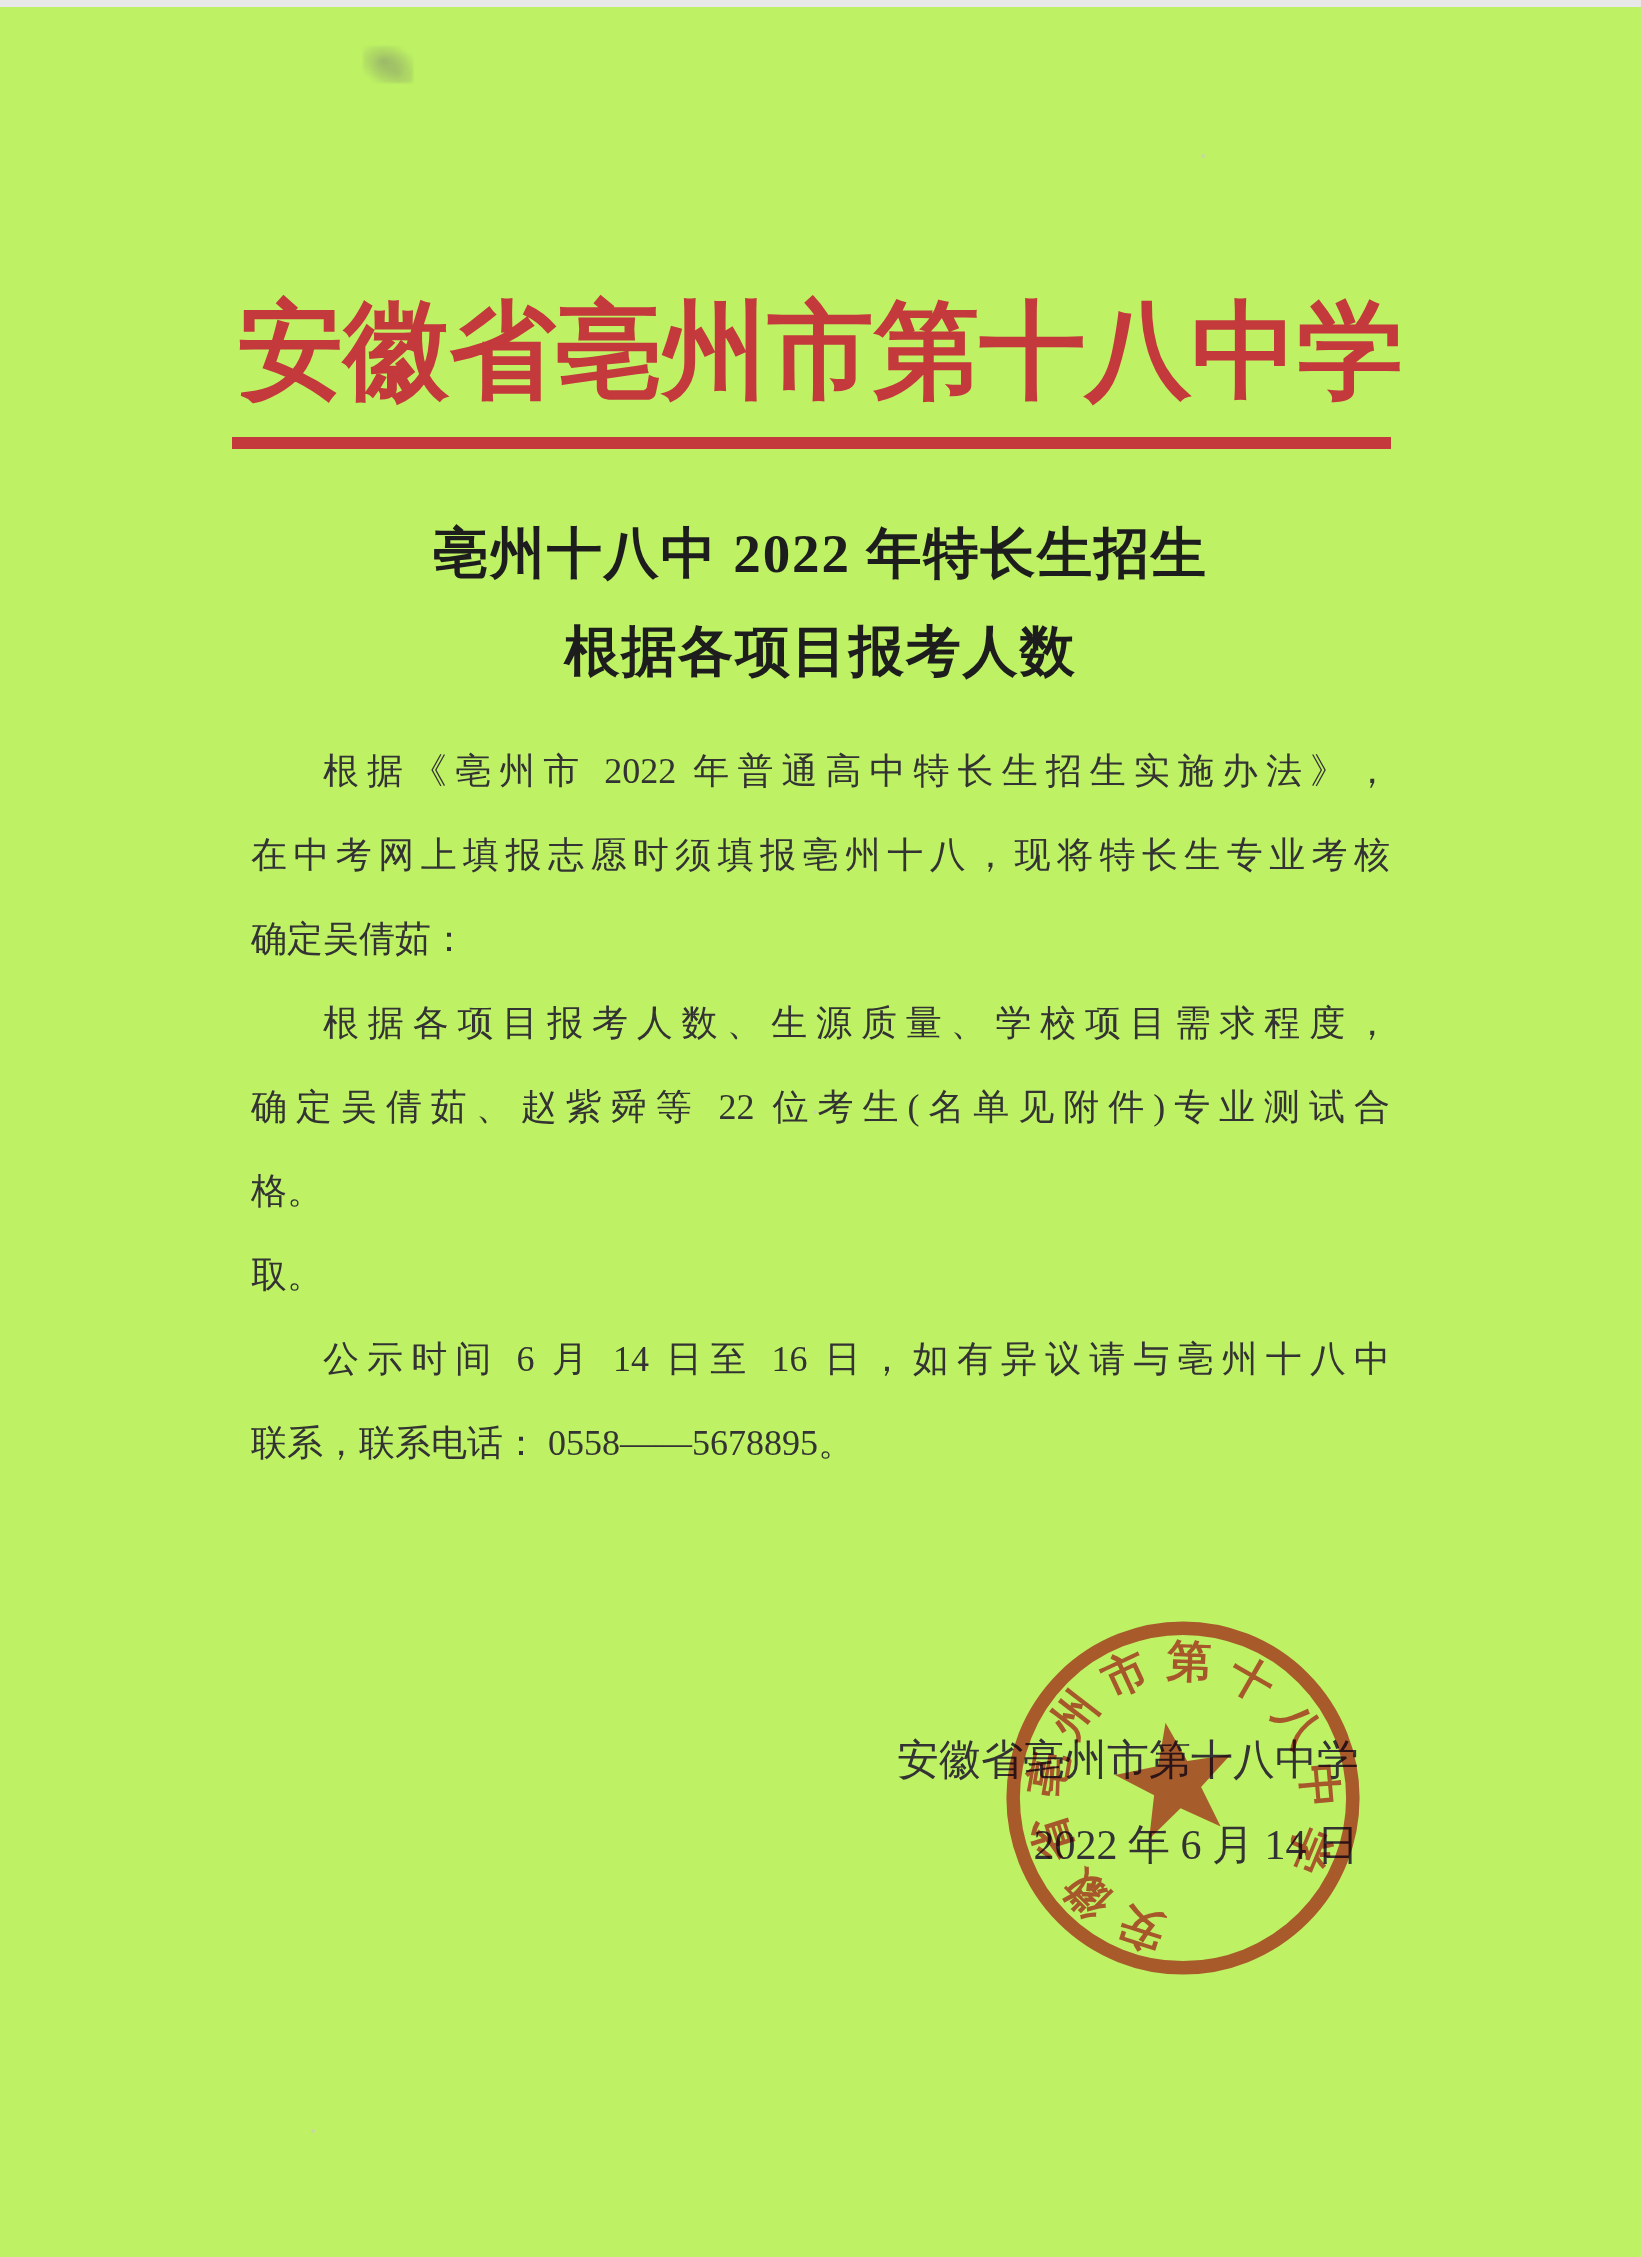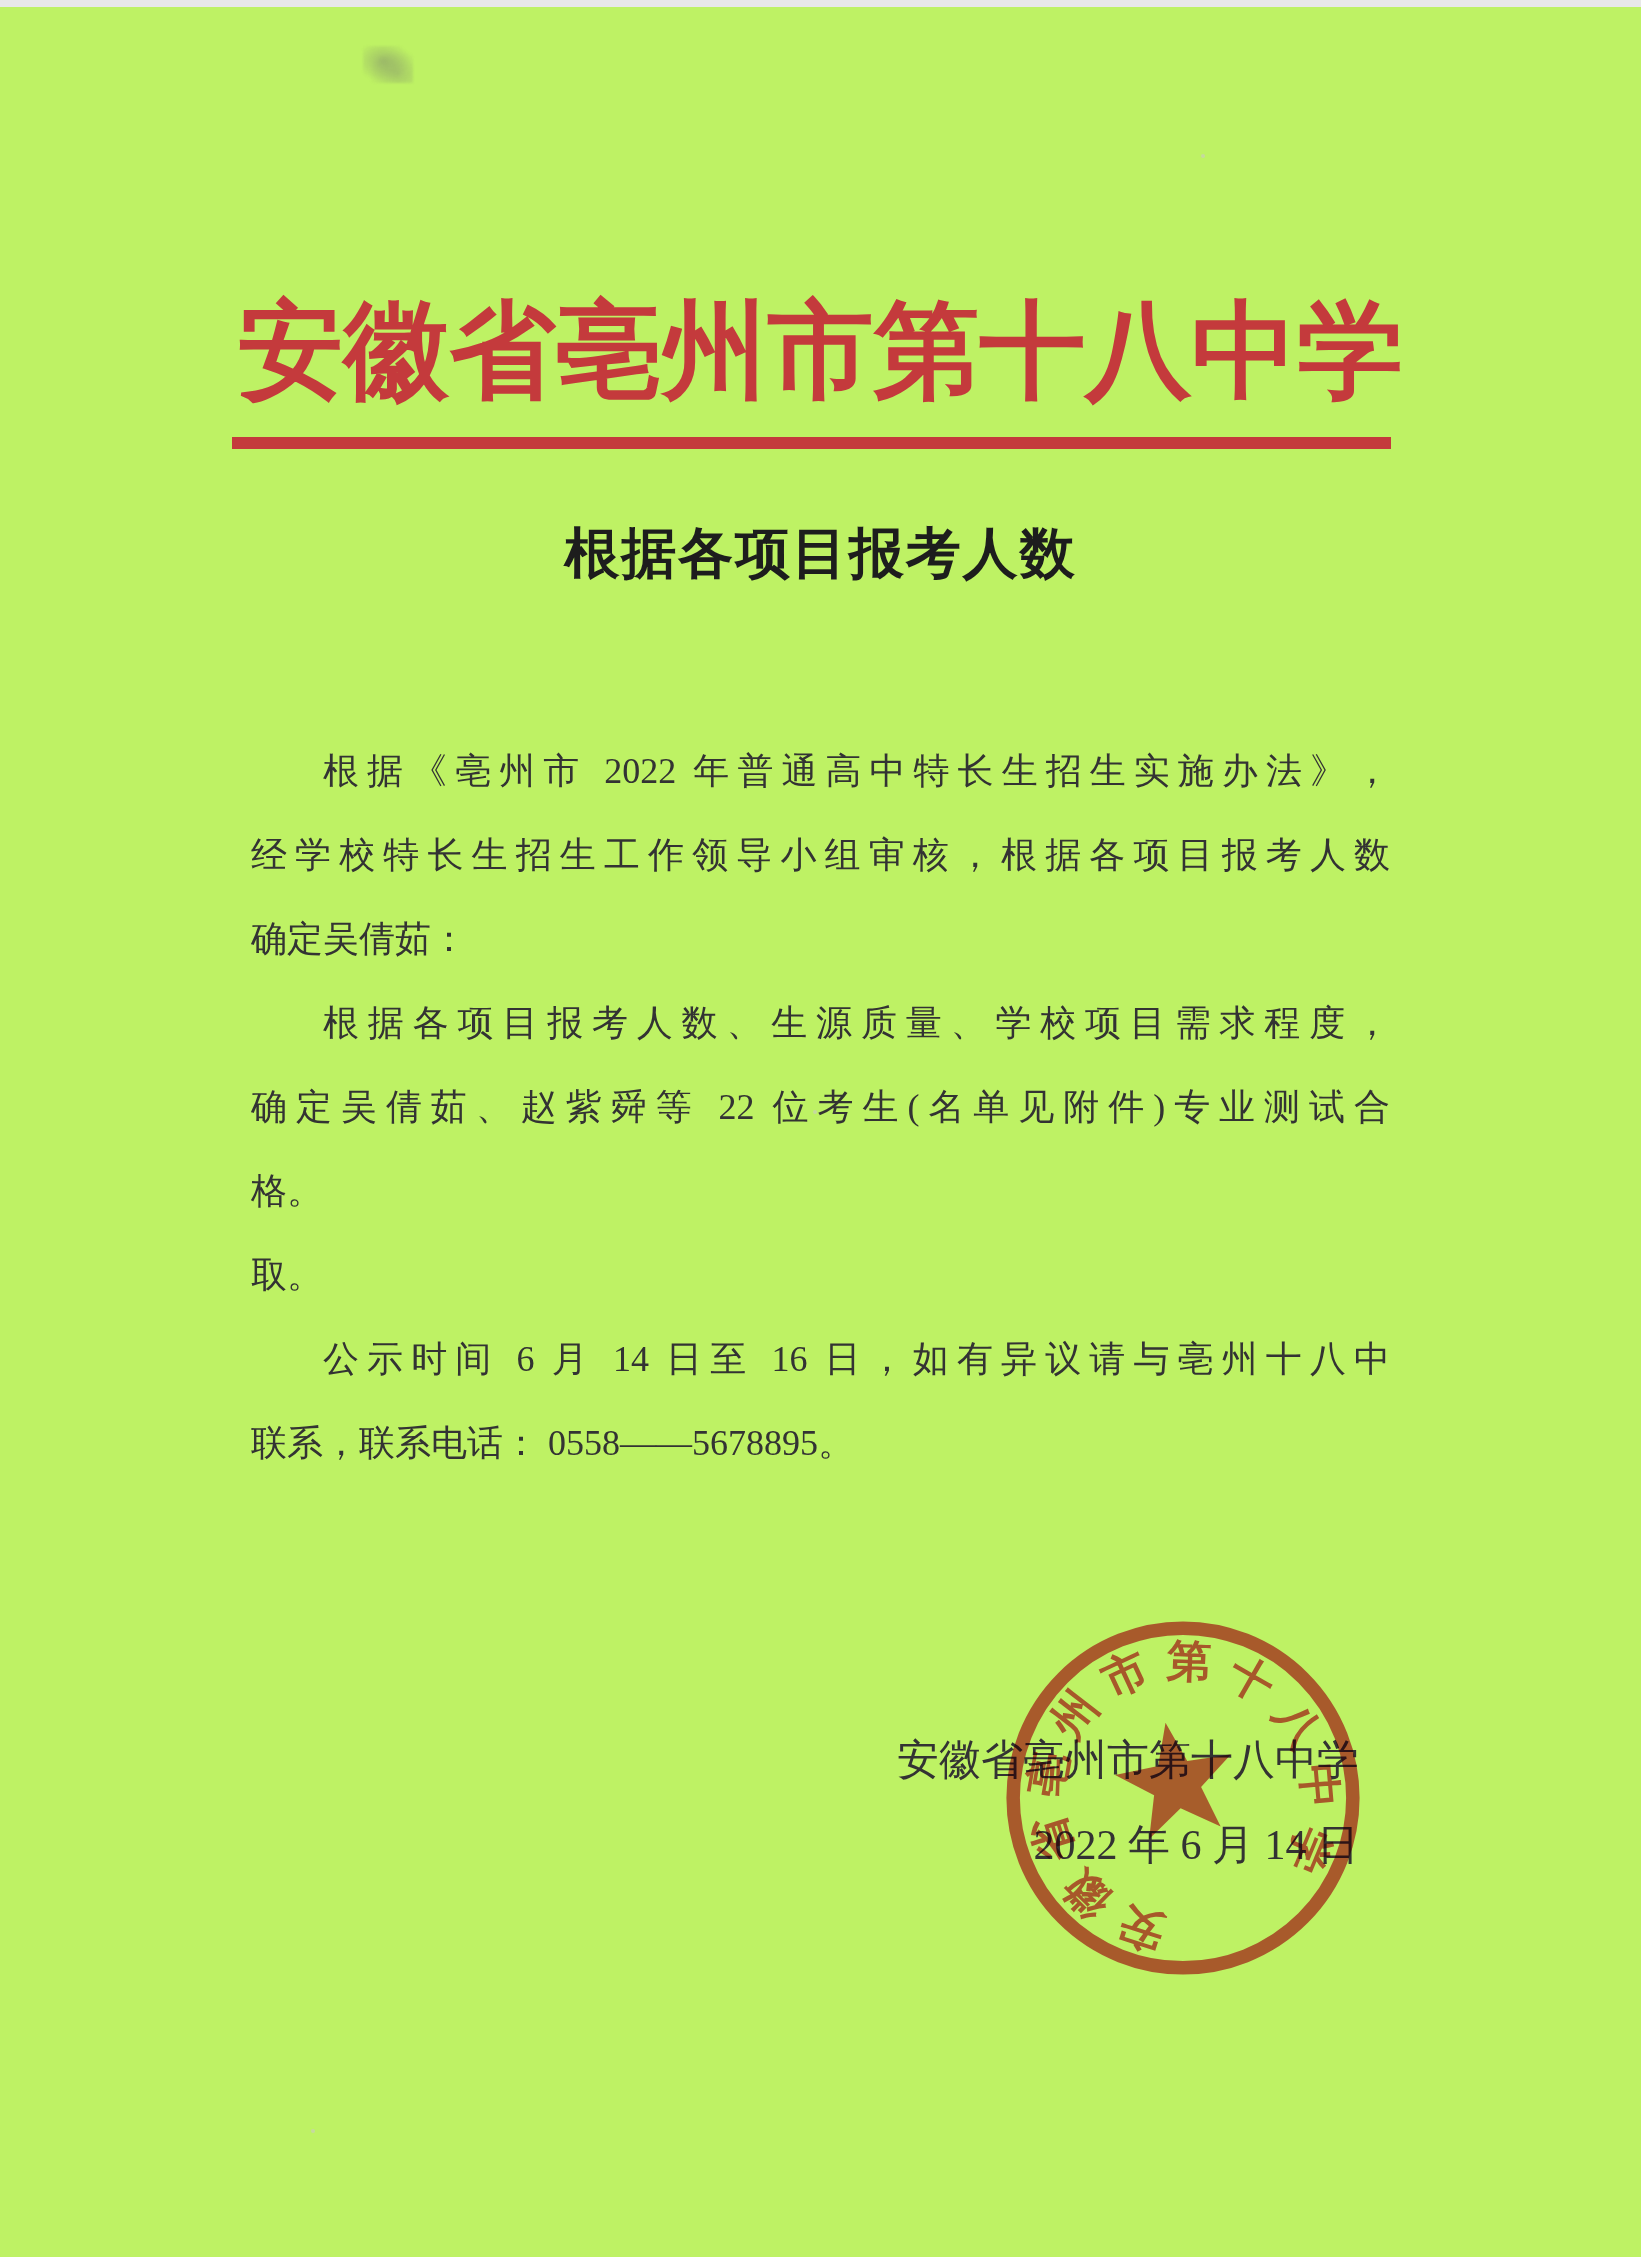--- a/index.html
+++ b/index.html
@@ -80,26 +80,27 @@
 
   <div class="smudge"></div>
   <div class="speck s1"></div>
   <div class="speck s2"></div>
   <div class="speck s3"></div>
 
   <div class="letterhead">安徽省亳州市第十八中学</div>
   <div class="rule"></div>
 
   <div class="doc-title">
+    <div>亳州十八中 2022 年特长生招生</div>
     <div>根据各项目报考人数</div>
   </div>
 
   <div class="body-text">
     <p class="indent justify">根据《亳州市 2022 年普通高中特长生招生实施办法》，</p>
-    <p class="justify">经学校特长生招生工作领导小组审核，根据各项目报考人数</p>
+    <p class="justify">在中考网上填报志愿时须填报亳州十八，现将特长生专业考核</p>
     <p>确定吴倩茹：</p>
     <p class="indent justify">根据各项目报考人数、生源质量、学校项目需求程度，</p>
     <p class="justify">确定吴倩茹、赵紫舜等 22 位考生(名单见附件)专业测试合</p>
     <p>格。</p>
     <p>取。</p>
     <p class="indent justify">公示时间 6 月 14 日至 16 日，如有异议请与亳州十八中</p>
     <p>联系，联系电话： 0558——5678895。</p>
   </div>
 
   <div class="signature">

